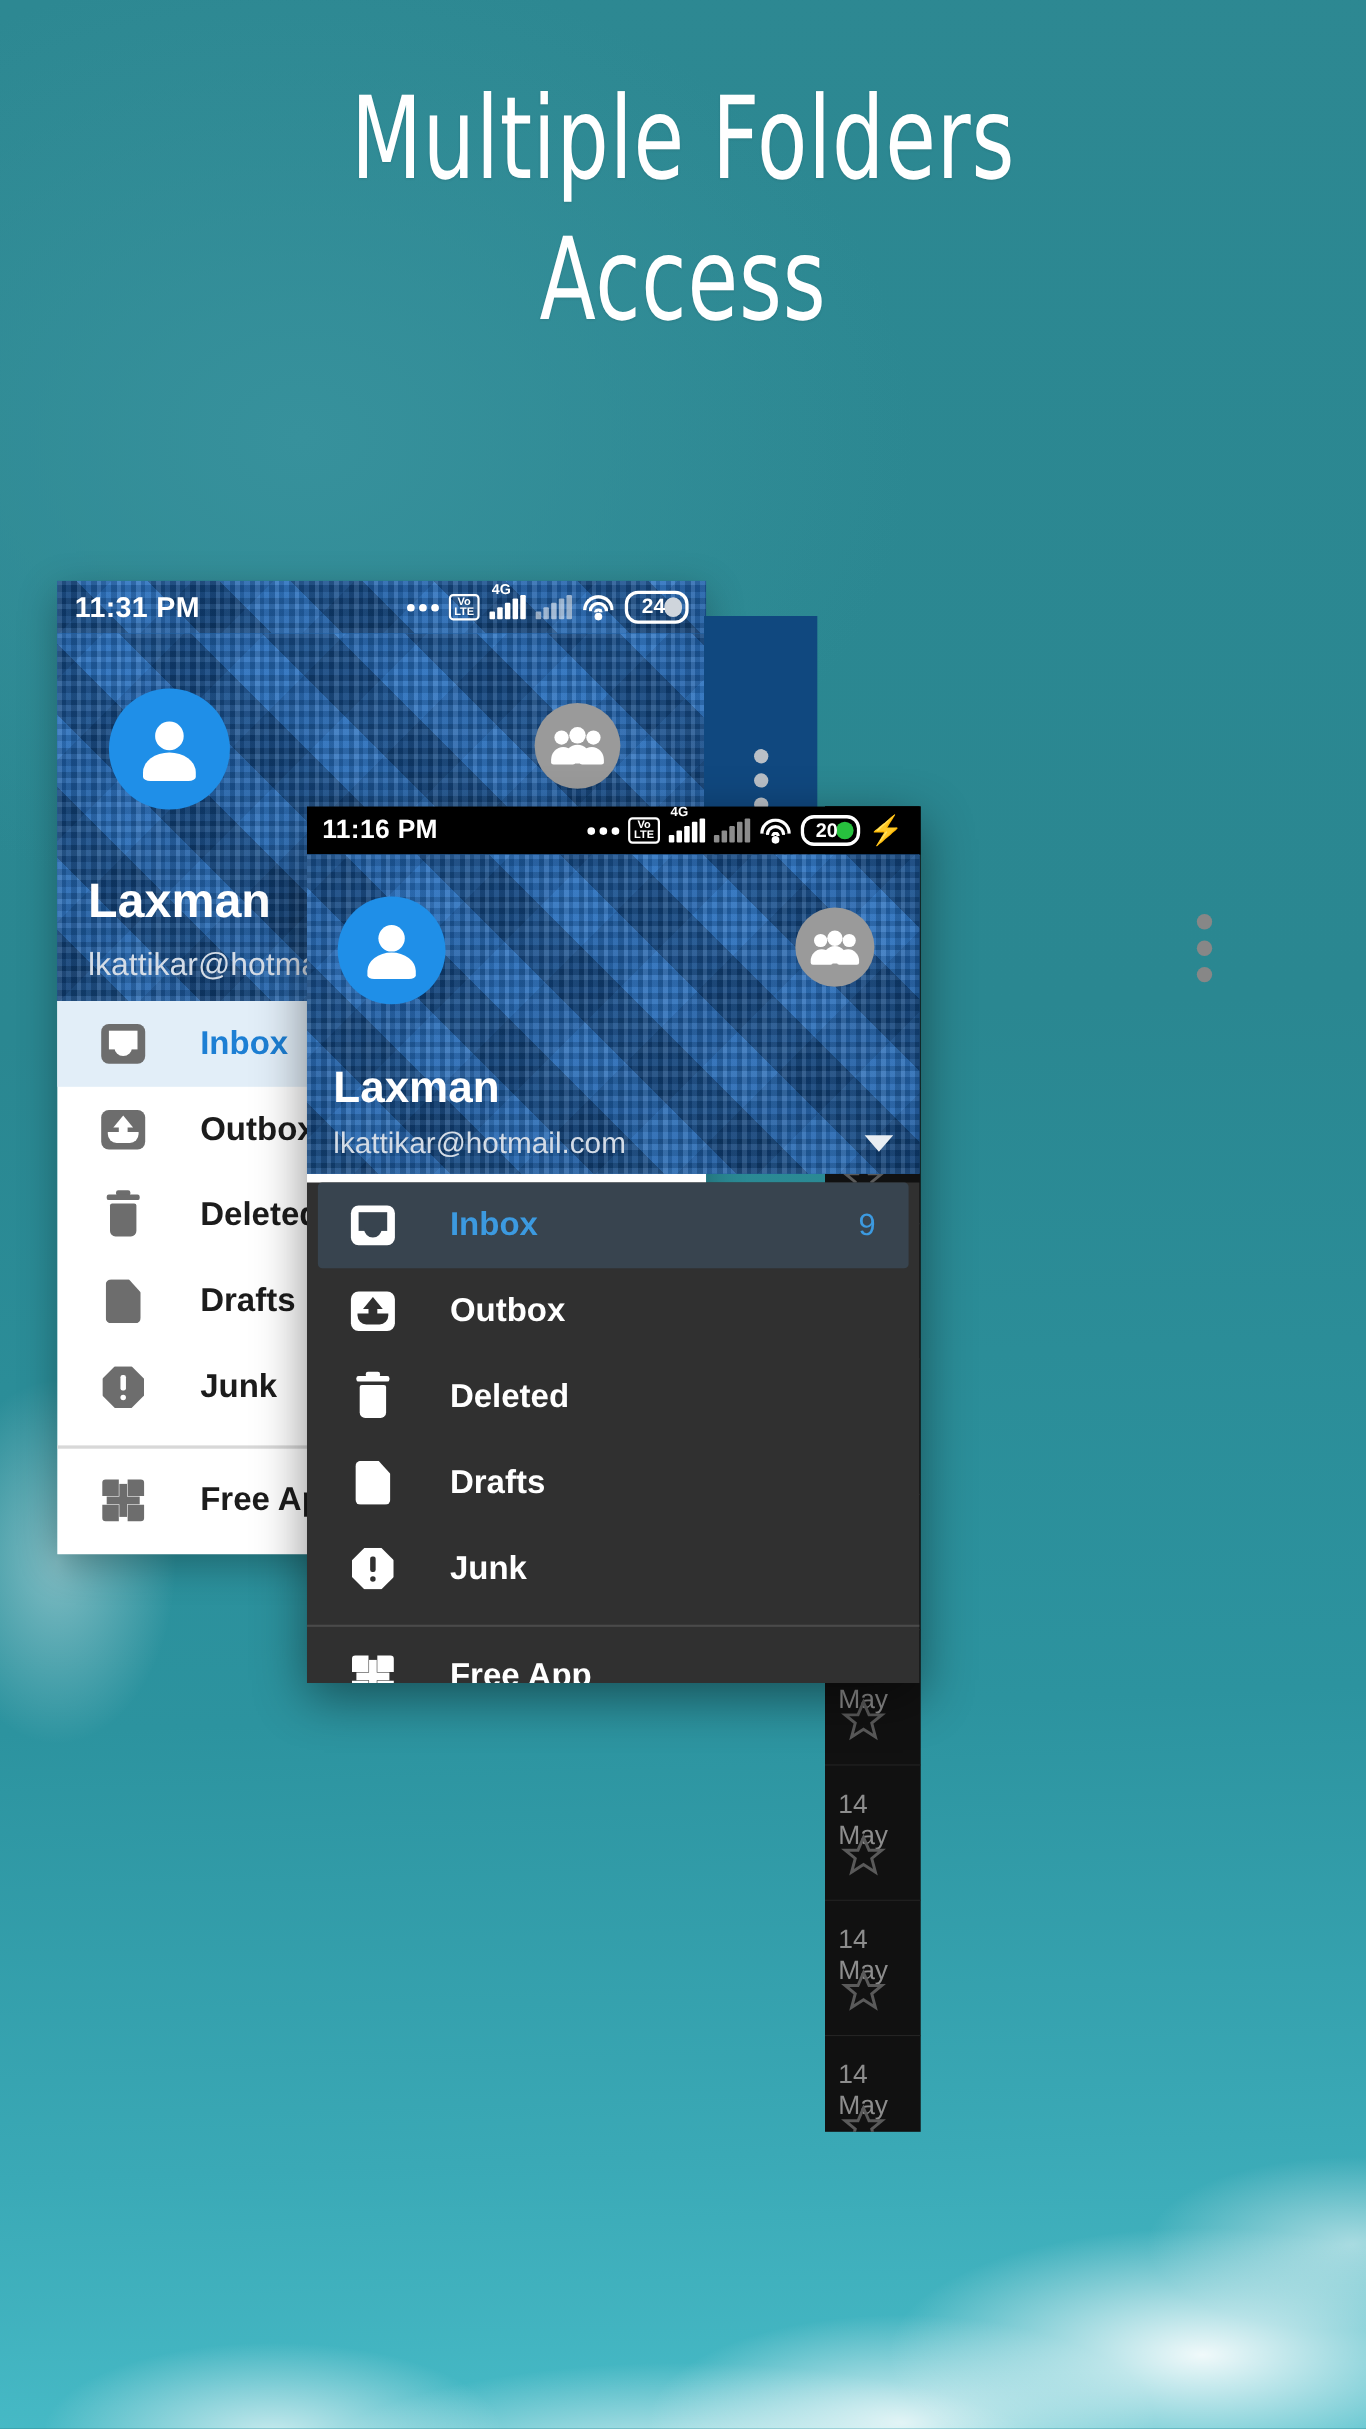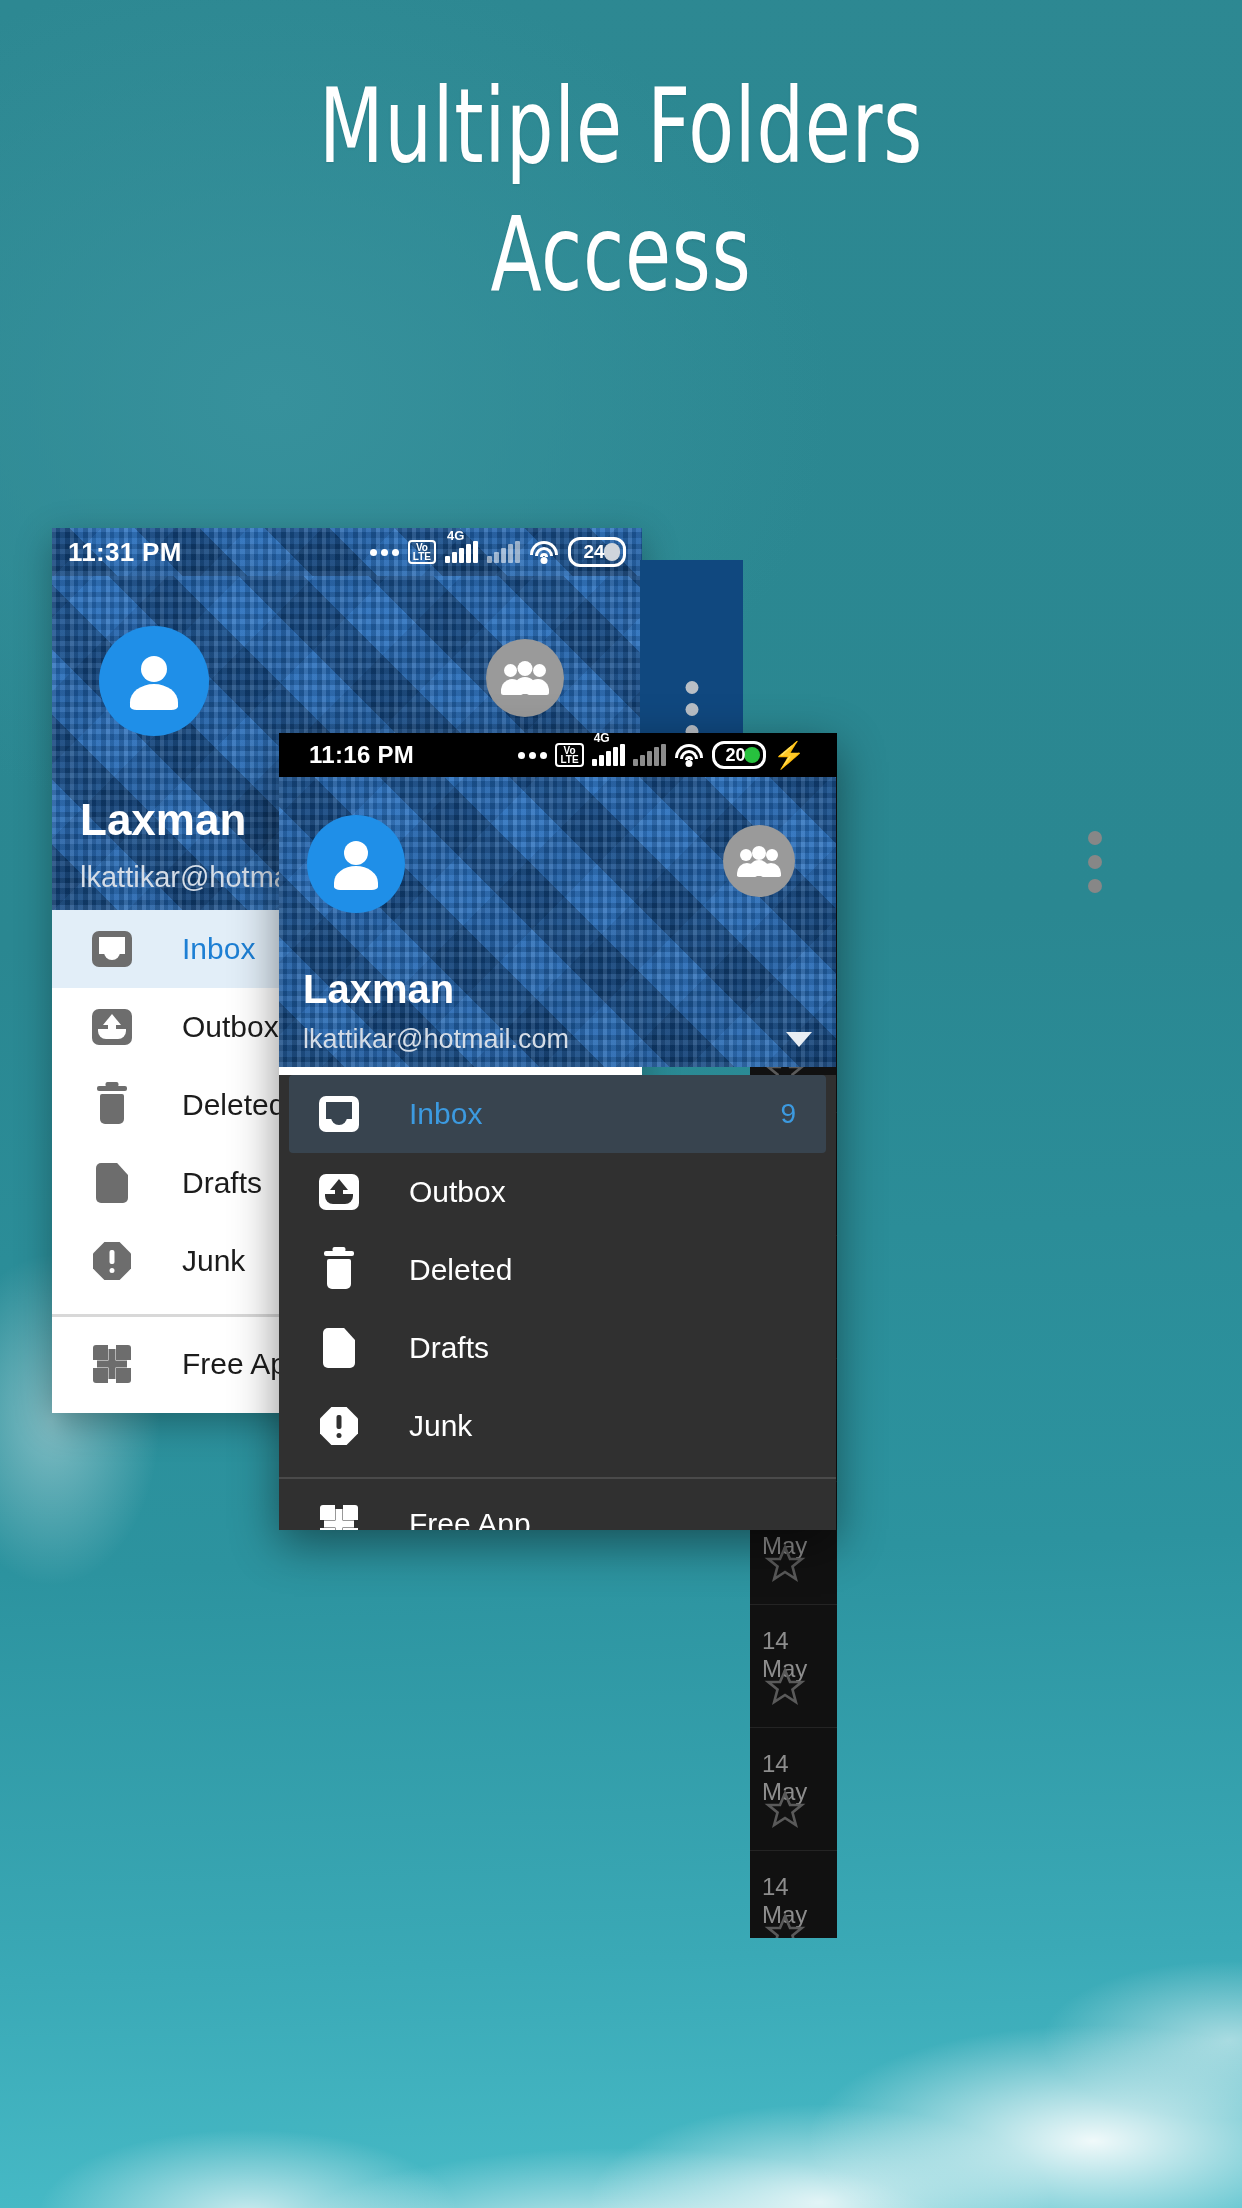--- a/index.html
+++ b/index.html
@@ -130,21 +130,21 @@
 
   .caret-down{
     width:0;height:0;border-left:13px solid transparent;border-right:13px solid transparent;
     border-top:15px solid #e9eef3;
   }
 
   
   #light-drawer{ background:#ffffff; }
   .mi{ display:flex; align-items:center; height:78px; padding-left:32px; }
   .mi .mi-icon{ width:56px; display:flex; align-items:center; justify-content:center; }
-  .mi .mi-label{ font-size:30px; margin-left:42px; font-weight:normal; }
+  .mi .mi-label{ font-size:30px; margin-left:42px; font-weight:bold; }
   .mi .mi-badge{ margin-left:auto; margin-right:30px; font-size:28px; }
   .light .mi-label{ color:#1c1c1c; }
   .light .mi-sel{ background:#e2eef8; }
   .light .mi-sel .mi-label{ color:#1d7fd4; }
   .light-div{ height:3px; background:#d8d8d8; margin:14px 0 8px 0; }
 
   
   .g{ position:relative; display:block; }
   .g-inbox{ width:40px;height:36px;border-radius:7px; }
   .g-inbox .tray{ position:absolute; left:7px; right:7px; top:6px; bottom:13px; background:#fff; }
@@ -175,21 +175,21 @@
   .g-free .plusv{ position:absolute; left:50%; top:4px; transform:translateX(-50%); width:7px; height:30px; }
   .g-free .plush{ position:absolute; top:50%; left:4px; transform:translateY(-50%); height:7px; width:30px; }
 
   
   #phone-dark{
     position:absolute; left:279px; top:733px; width:557px; height:797px;
     box-shadow:0 14px 44px rgba(0,0,0,.45);
     overflow:hidden;
     z-index:5;
   }
-  #phone-dark-statusbar{ height:44px; width:100%; display:flex; align-items:center; padding:0 30px; color:#fff; background:#000; }
+  #phone-dark-statusbar{ height:44px; width:100%; display:flex; align-items:center; padding:0 14px; color:#fff; background:#000; }
   #dark-drawer{ background:#303030; }
   .dark .mi-label{ color:#ffffff; }
   .dark .mi-sel{ background:#38444f; }
   .dark .mi-sel .mi-label{ color:#3c9ae0; }
   .dark .mi-sel .mi-badge{ color:#3c9ae0; }
   .dark-div{ height:2px; background:#4a4a4a; margin:12px 0 6px 0; }
 
   
   #mail-strip{
     position:absolute; left:750px; top:733px; width:87px; height:1205px;

